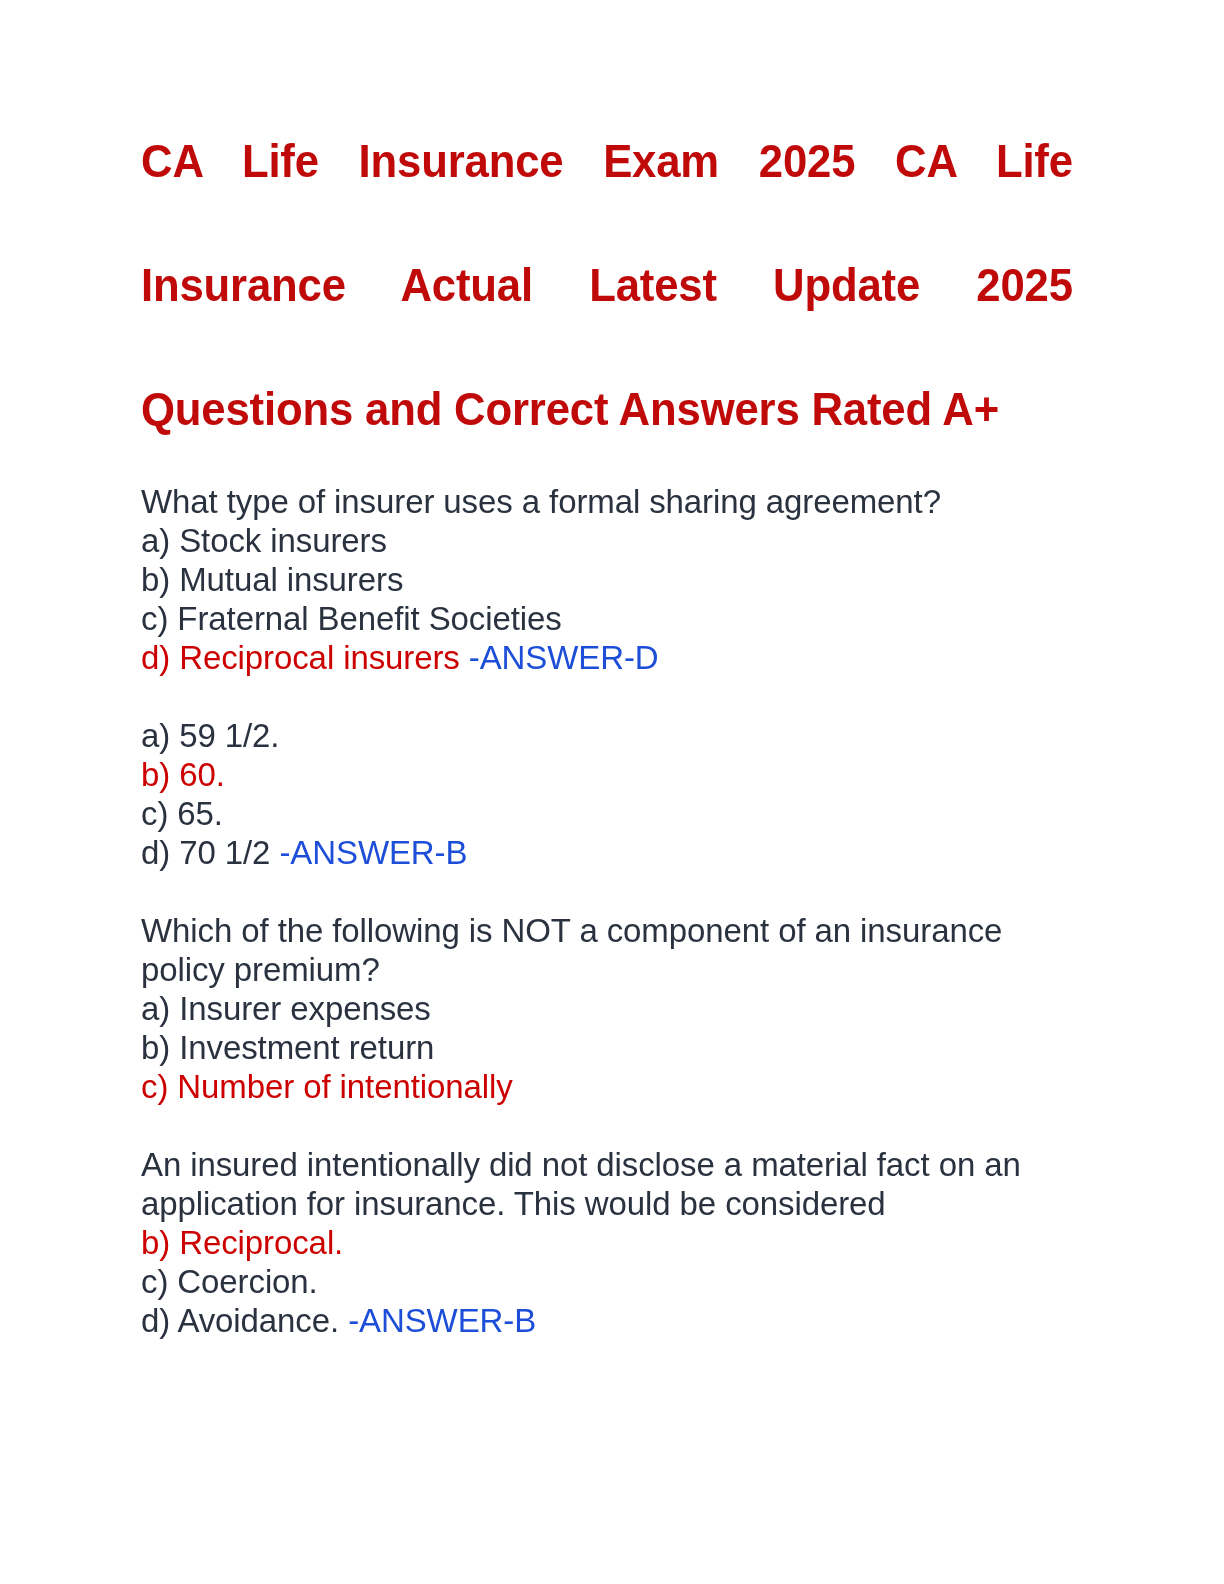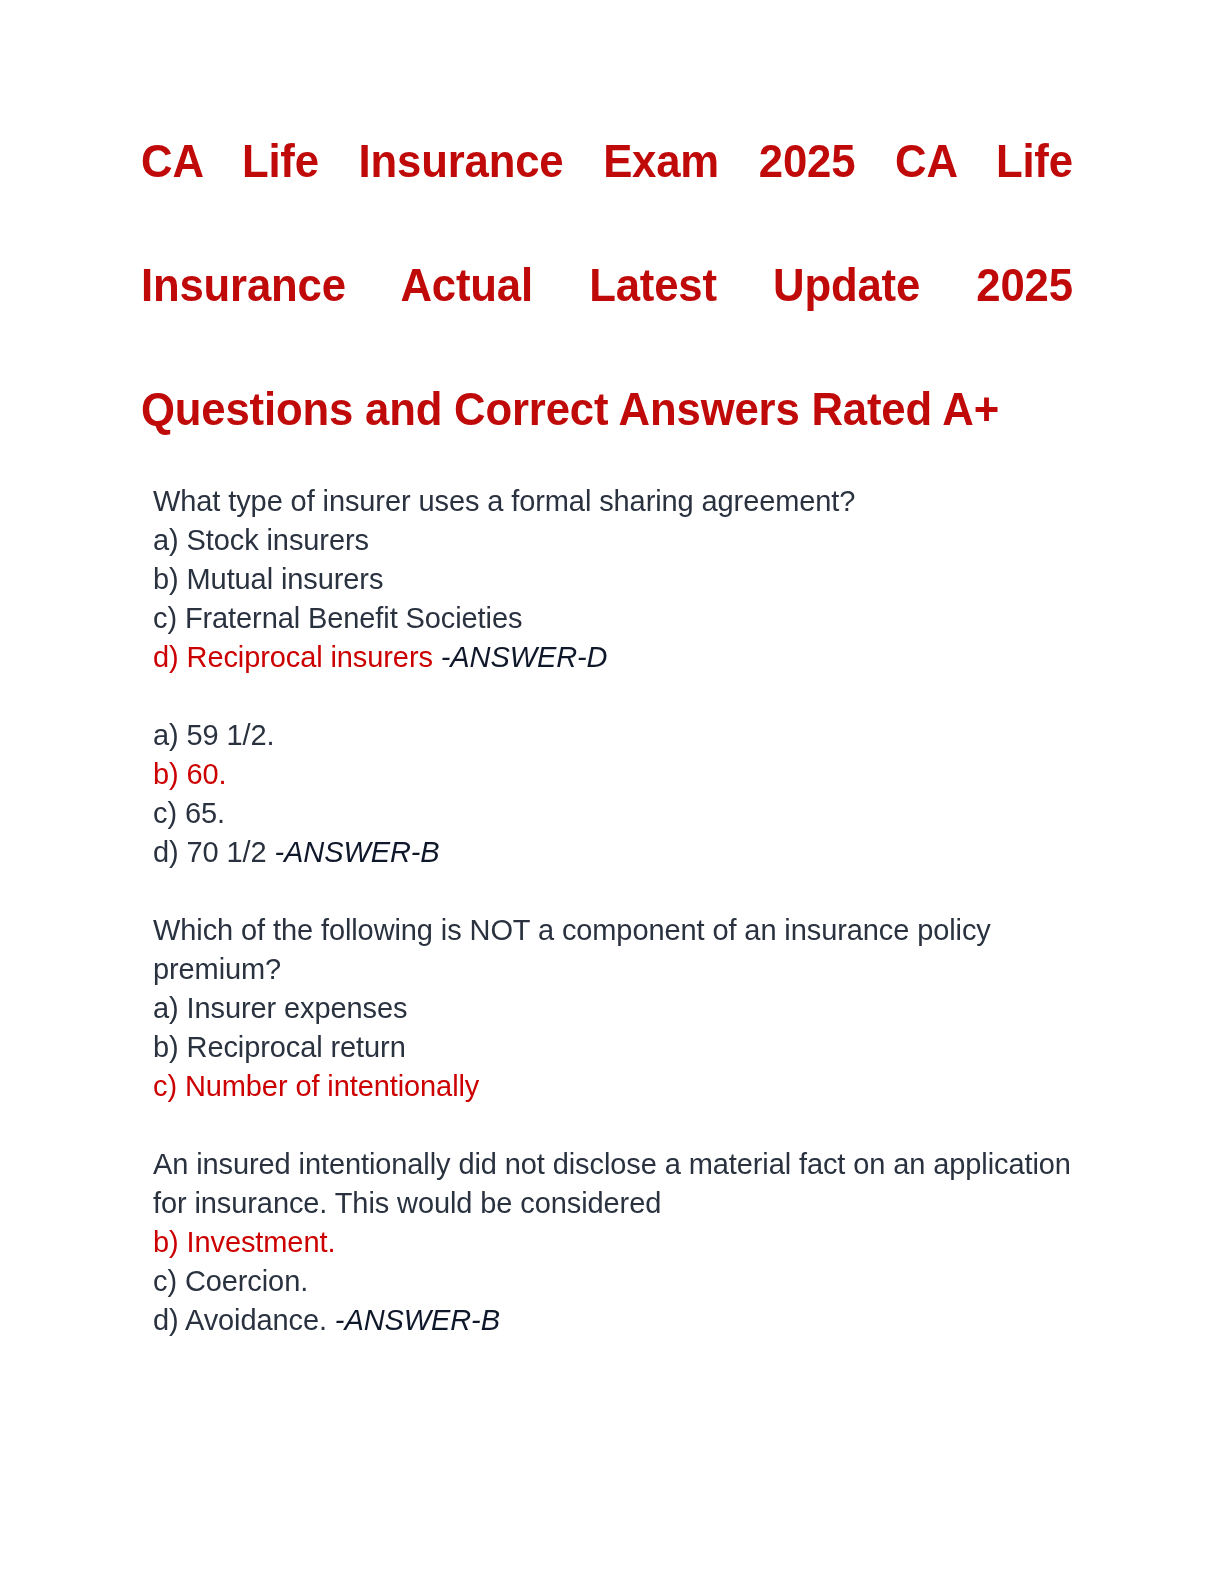--- a/index.html
+++ b/index.html
@@ -60,25 +60,24 @@
     height: 0;
   }
   .doc-title .tline.last::after {
     content: none;
   }
 
   
   .body-block {
     color: #2A3240;
     font-family: "Liberation Sans", sans-serif;
-    font-size: 29px;
+    font-size: 33px;
     line-height: 39px;
     font-weight: normal;
     letter-spacing: -0.1px;
-    margin-left: 12px;
   }
 
   .qblock {
     margin: 0;
     padding: 0;
   }
   .qblock + .qblock {
     margin-top: 39px;
   }
 
@@ -93,22 +92,21 @@
 
   .opt {
     display: block;
   }
 
   .opt.correct {
     color: #CC0000;
   }
 
   .opt .tail {
-    color: #0f172a;
-    font-style: italic;
+    color: #1d4ed8;
   }
 
   .spacer-top {
     height: 42px;
   }
 </style>
 </head>
 <body>
 
 <div class="page">
@@ -136,26 +134,26 @@
       <div class="qblock">
         <span class="line opt"><span>a) 59 1/2.</span><span class="tail"></span></span>
         <span class="line opt correct"><span>b) 60.</span><span class="tail"></span></span>
         <span class="line opt"><span>c) 65.</span><span class="tail"></span></span>
         <span class="line opt"><span>d) 70 1/2</span><span class="tail"> -ANSWER-B</span></span>
       </div>
 
       <div class="qblock">
         <span class="line stem">Which of the following is NOT a component of an insurance policy premium?</span>
         <span class="line opt"><span>a) Insurer expenses</span><span class="tail"></span></span>
-        <span class="line opt"><span>b) Reciprocal return</span><span class="tail"></span></span>
+        <span class="line opt"><span>b) Investment return</span><span class="tail"></span></span>
         <span class="line opt correct"><span>c) Number of intentionally</span><span class="tail"></span></span>
       </div>
 
       <div class="qblock">
         <span class="line stem">An insured intentionally did not disclose a material fact on an application for insurance. This would be considered</span>
-        <span class="line opt correct"><span>b) Investment.</span><span class="tail"></span></span>
+        <span class="line opt correct"><span>b) Reciprocal.</span><span class="tail"></span></span>
         <span class="line opt"><span>c) Coercion.</span><span class="tail"></span></span>
         <span class="line opt"><span>d) Avoidance.</span><span class="tail"> -ANSWER-B</span></span>
       </div>
 
     </div>
   </div>
 </div>
 
 </body></html>

